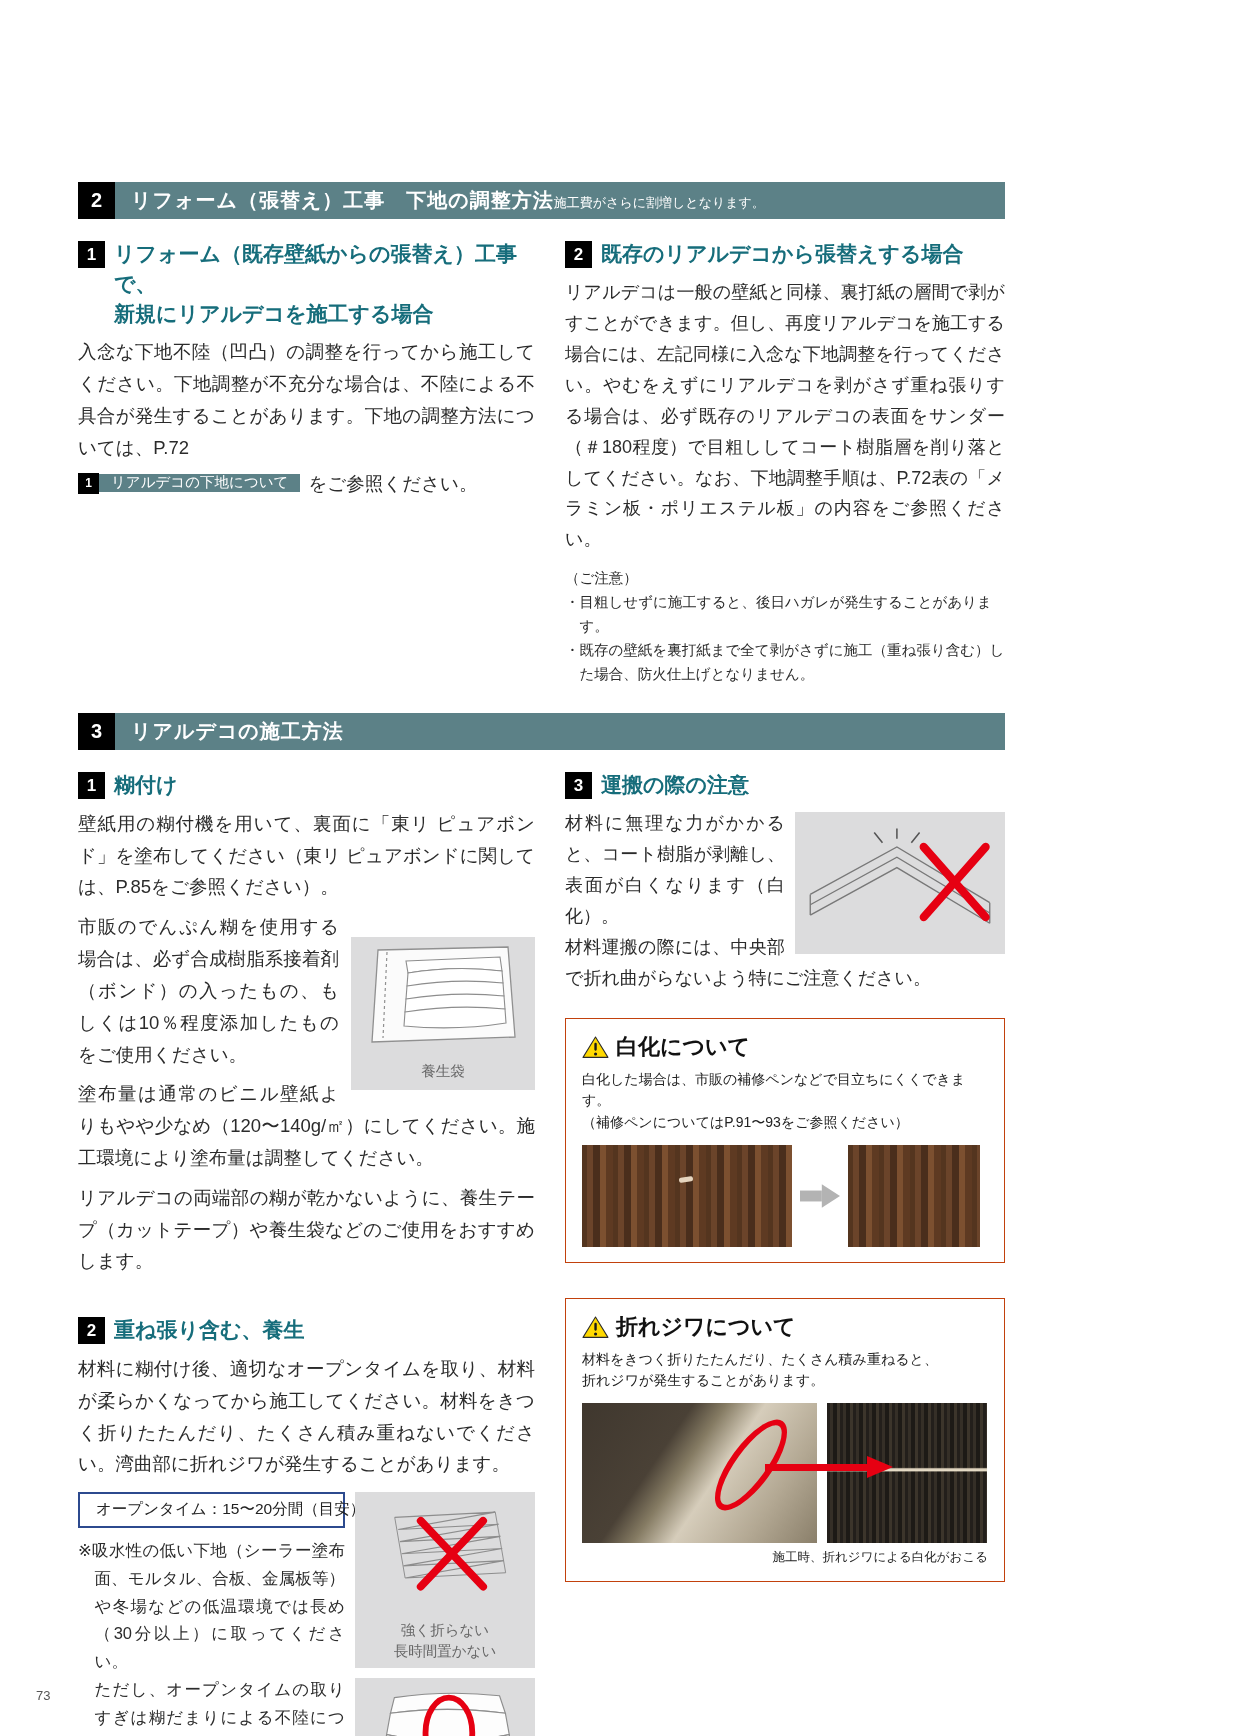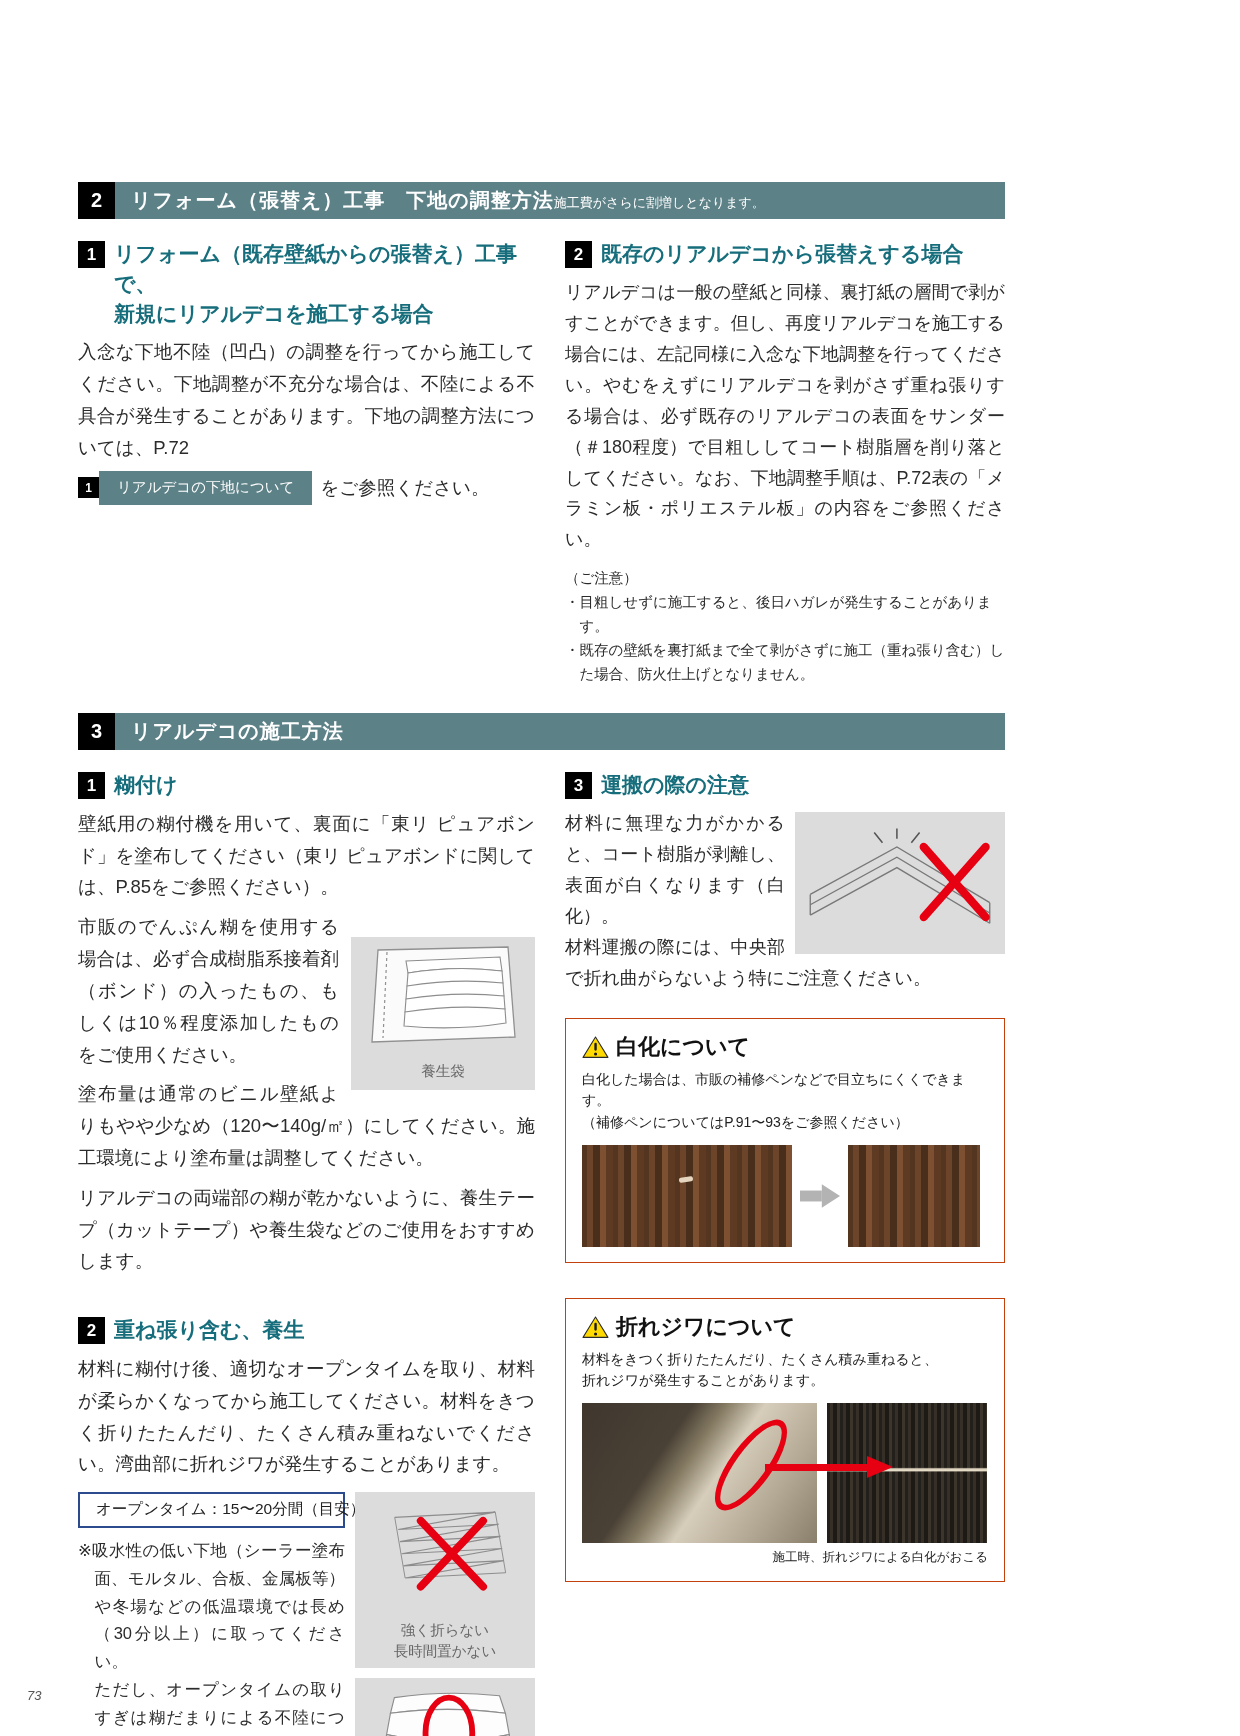--- a/index.html
+++ b/index.html
@@ -26,22 +26,22 @@
   .sq { flex:none; width:27px; height:27px; background:#000; color:#fff;
         display:flex; align-items:center; justify-content:center;
         font-size:17px; font-weight:bold; margin-right:9px; margin-top:2px; }
   .subtitle { color:#166d7b; font-size:21px; font-weight:bold; line-height:1.42; }
 
   .body { font-size:18.5px; line-height:1.72; color:#2b2b2b; text-align:justify; margin-top:8px; }
 
   
   .refline { display:flex; align-items:center; margin-top:7px; }
   .sq.mini { width:21px; height:21px; font-size:12px; margin:0 0 0 0; }
-  .refbadge { background:#5c8187; color:#fff; font-size:14.5px; padding:2px 18px 3px;
-              height:34px; display:flex; align-items:center; }
+  .refbadge { background:#5c8187; color:#fff; font-size:14.5px; padding:2px 12px 3px;
+              height:18px; display:flex; align-items:center; }
   .reftail { font-size:18.5px; color:#2b2b2b; margin-left:8px; }
 
   
   .notesblock { margin-top:12px; }
   .smnote { font-size:14.5px; line-height:1.65; color:#2b2b2b; }
   .smnote.hang { padding-left:1em; text-indent:-1em; }
 
   .band3 { margin-top:26px; }
   .cols3 { margin-top:20px; }
 
@@ -82,21 +82,21 @@
             background: linear-gradient(124deg,#3f372e 0%,#4a4136 34%,#857b63 44%,#d6cdbb 56%,#b3a893 78%,#8a7f6a 100%); }
   .photoR { width:160px; height:140px; flex:none; position:relative;
             background:
               linear-gradient(to bottom, rgba(0,0,0,0) 46%, #d8cdb8 47%, #e8dec8 48.2%, rgba(0,0,0,0) 49.4%),
               repeating-linear-gradient(90deg,#231f1b 0 3px,#352f27 3px 6px,#1d1a16 6px 10px,#3c352b 10px 13px); }
   .red-oval { position:absolute; left:148px; top:8px; width:42px; height:108px;
               border:6px solid #e60012; border-radius:50%; transform:rotate(36deg); }
   .red-arrow { position:absolute; left:183px; top:53px; width:128px; height:22px; }
   .photo-caption { font-size:12.5px; color:#222; text-align:right; margin-top:6px; }
 
-  .pagenum { position:absolute; left:27px; top:1688px; font-size:13px; color:#555;font-style:italic; }
+  .pagenum { position:absolute; left:36px; top:1688px; font-size:13px; color:#555; }
 </style>
 </head>
 <body>
 
 <div class="page">
   <div class="content">
 
     <header class="band">
       <span class="band-num">2</span>
       <span class="band-title">リフォーム（張替え）工事　下地の調整方法</span>

